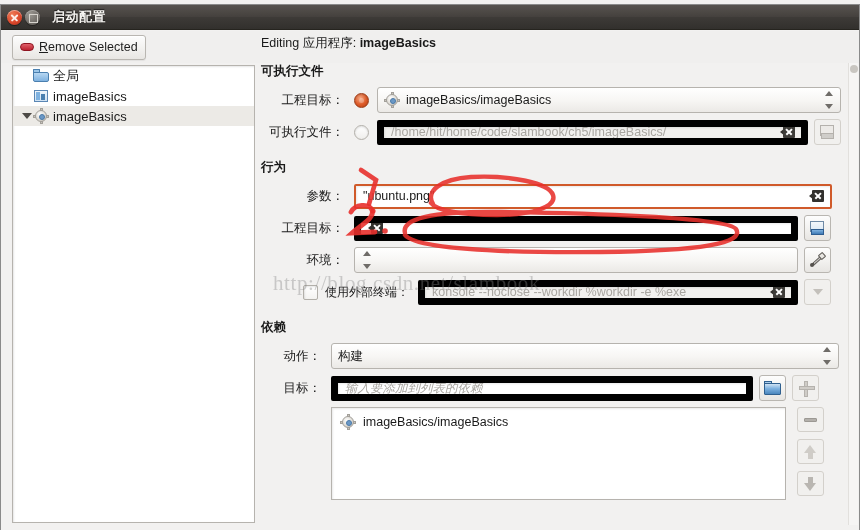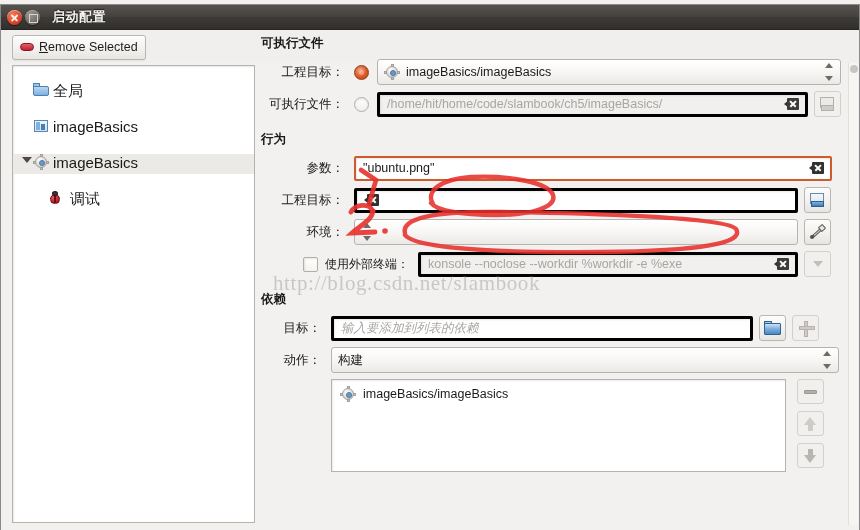--- a/index.html
+++ b/index.html
@@ -105,24 +105,23 @@
   
   #tree-panel {
     position: absolute; left: 11px; top: 60px;
     width: 243px; height: 458px;
     background: #ffffff;
     border: 1px solid #b6b3ae;
     box-shadow: inset 1px 1px 2px rgba(0,0,0,.10);
     overflow: hidden;
   }
   .trow {
-    height: 20px; display: flex; align-items: flex-start;
-    padding-left: 4px; font-size: 15px; white-space: nowrap;
+    height: 20px; display: flex; align-items: center;
+    padding-left: 4px; font-size: 13px; white-space: nowrap;
     cursor: default;
-    margin-top: 16px;
   }
   .trow.selected { background: #eceae6; }
   .twist {
     width: 12px; height: 12px; flex: 0 0 auto; position: relative;
   }
   .twist.open::after {
     content: ""; position: absolute; left: 1px; top: 3px;
     border-left: 5px solid transparent; border-right: 5px solid transparent;
     border-top: 6px solid #4d4a46;
   }
@@ -226,21 +225,21 @@
   .radio.on::after {
     content: ""; position: absolute; left: 4px; top: 4px;
     width: 5px; height: 5px; border-radius: 50%;
     background: rgba(255,255,255,.28);
   }
 
   
   .tin {
     flex: 1 1 auto; height: 25px;
     background: #ffffff;
-    border: 3px solid #000000;
+    border: 7px solid #000000;
     border-radius: 2px;
     box-shadow: inset 1px 1px 2px rgba(0,0,0,.09);
     display: flex; align-items: center;
     padding: 0 3px 0 7px;
     font-size: 12.5px; overflow: hidden;
   }
   .tin .val { flex: 1 1 auto; white-space: nowrap; overflow: hidden; }
   .tin.disabled { background: #f1f0ee; color: #a9a6a1; }
   .tin.highlight { border: 2px solid #d05a2a; }
 
@@ -484,33 +483,28 @@
       <span class="ico ico-gear">
         <span class="t1"></span>
           <span class="t2"></span>
           <span class="t3"></span>
           <span class="t4"></span>
           <span class="g"></span>
       </span>
       <span class="tlabel">imageBasics</span>
     </div>
 
-    <div class="trow" style="padding-left:34px">
-      <span class="ico ico-bug">
-        <span class="b"></span>
-          <span class="sp"></span>
-          <span class="h"></span>
-      </span>
-      <span class="tlabel" style="margin-left:7px">调试</span>
-    </div>
 
   </div>
 
   <div id="right-pane">
 
+    <div id="editing-line">
+      <span>Editing 应用程序: </span><b>imageBasics</b>
+    </div>
 
     <div class="sect-title">可执行文件</div>
 
     <div class="frow">
       <span class="flabel">工程目标：</span>
       <span class="radio on"></span>
       <span class="combo">
         <span class="ico ico-gear" style="margin-right:6px">
           <span class="t1"></span>
             <span class="t2"></span>
@@ -610,43 +604,43 @@
         </span>
       </span>
       <span class="sqbtn flat">
         <span class="ico-caret-dim"></span>
       </span>
     </div>
 
     <div class="sect-title" style="margin-top:14px">依赖</div>
 
     <div class="frow">
-      <span class="flabel" style="width:70px">目标：</span>
-      <span class="tin" style="max-width:422px">
-        <span class="val ph">输入要添加到列表的依赖</span>
-      </span>
-      <span class="sqbtn">
-        <span class="ico-folder-btn">
-            <span class="t"></span>
-            <span class="f"></span>
-          </span>
-      </span>
-      <span class="sqbtn flat">
-        <span class="ico-plus-dim"></span>
-      </span>
-    </div>
-
-    <div class="frow">
       <span class="flabel" style="width:70px">动作：</span>
       <span class="combo" style="max-width:508px">
         <span class="val">构建</span>
         <span class="spin">
             <span class="up"></span>
             <span class="dn"></span>
           </span>
+      </span>
+    </div>
+
+    <div class="frow">
+      <span class="flabel" style="width:70px">目标：</span>
+      <span class="tin" style="max-width:422px">
+        <span class="val ph">输入要添加到列表的依赖</span>
+      </span>
+      <span class="sqbtn">
+        <span class="ico-folder-btn">
+            <span class="t"></span>
+            <span class="f"></span>
+          </span>
+      </span>
+      <span class="sqbtn flat">
+        <span class="ico-plus-dim"></span>
       </span>
     </div>
 
     <div id="dep-area" style="margin-top:4px; margin-left:70px">
       <div id="dep-list">
         <div class="dep-item">
           <span class="ico ico-gear">
             <span class="t1"></span>
               <span class="t2"></span>
               <span class="t3"></span>

